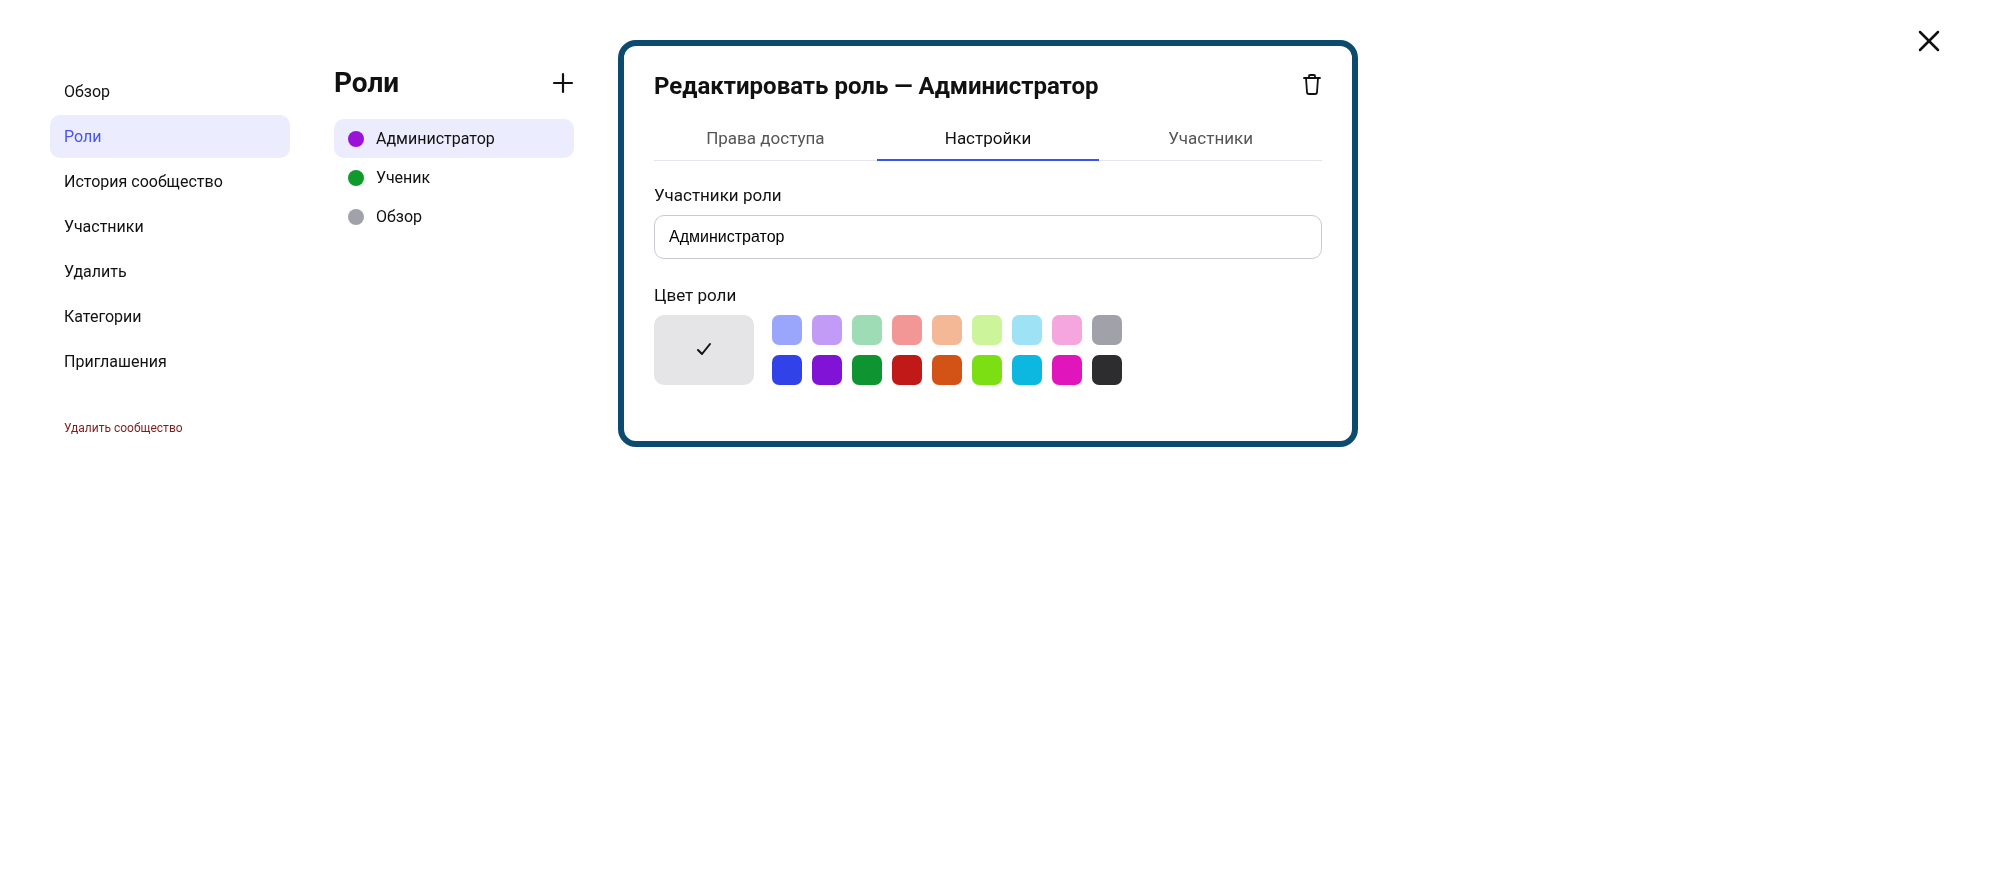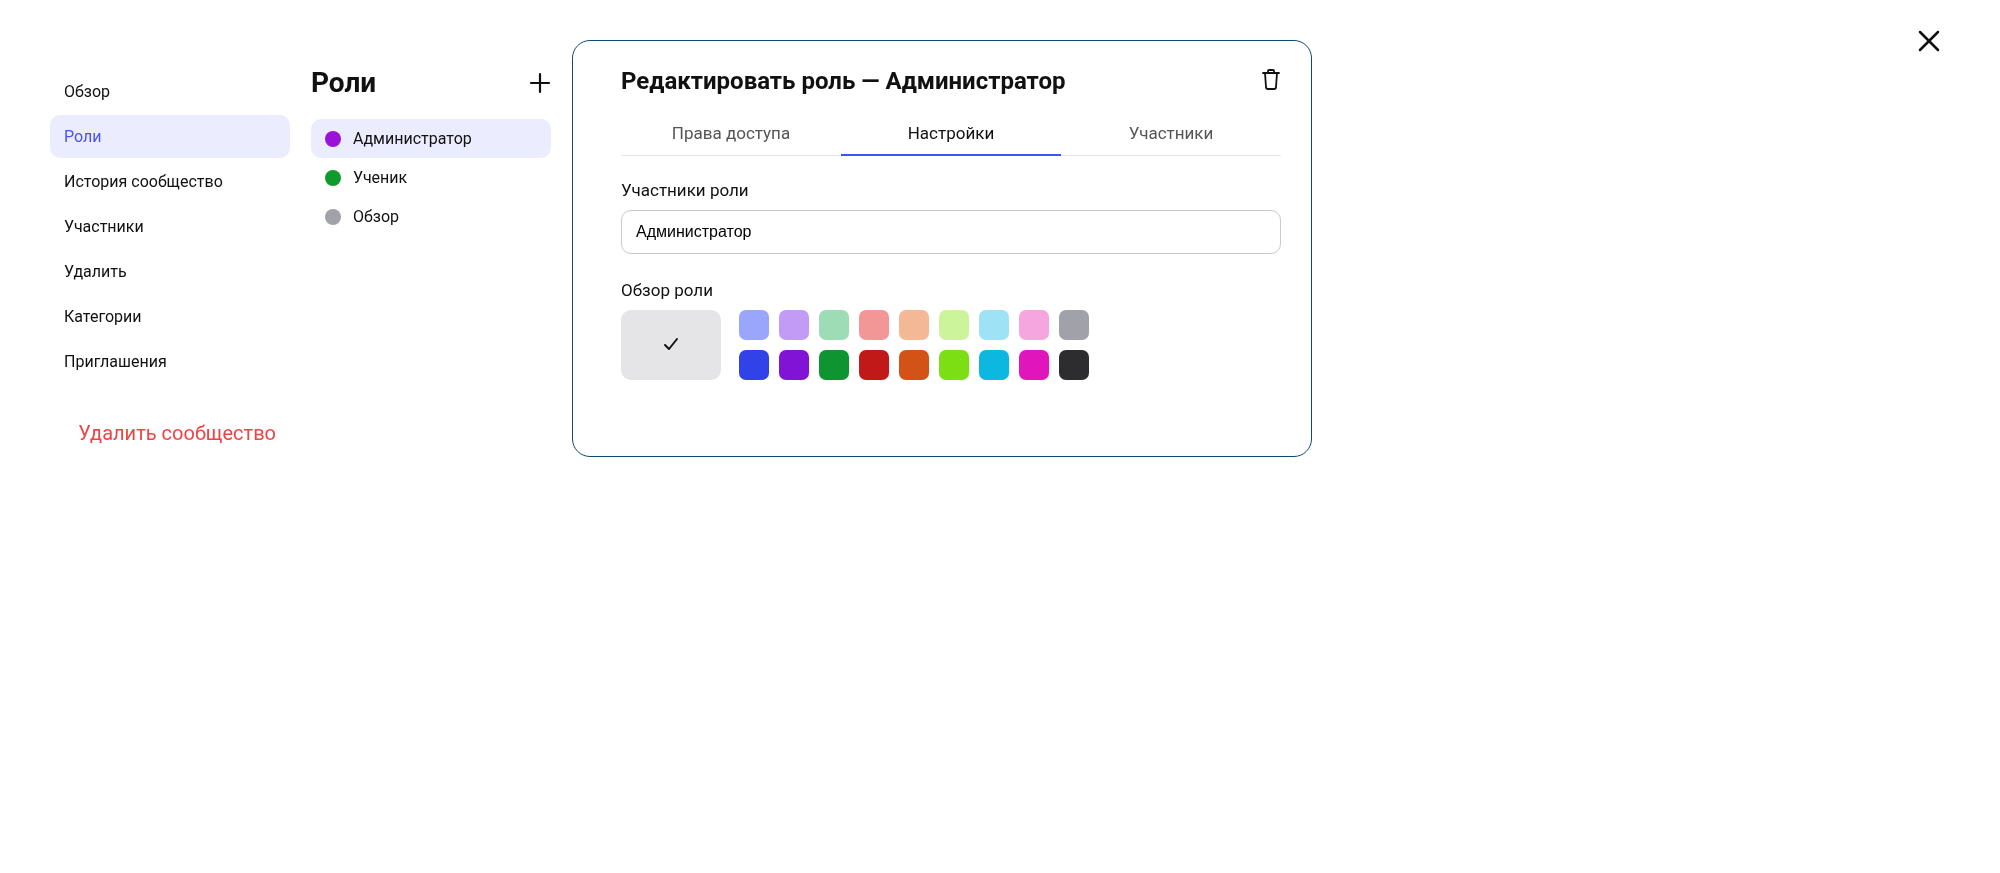--- a/index.html
+++ b/index.html
@@ -9,21 +9,21 @@
     }
     body {
       font-family: -apple-system, BlinkMacSystemFont, "Segoe UI", Roboto, Helvetica, Arial, sans-serif;
       background: #ffffff;
       color: #111;
       font-size: 16px;
     }
     .page {
       padding: 40px 50px;
       display: flex;
-      gap: 21px;
+      gap: 44px;
       position: relative;
     }
     .close-btn {
       position: absolute;
       top: 30px;
       right: 60px;
       cursor: pointer;
     }
 
     
@@ -39,24 +39,23 @@
       font-size: 16px;
       margin-bottom: 2px;
     }
     .sidebar-item.active {
       background: #ebecfd;
       color: #4a52f1;
     }
     .sidebar-delete {
       padding: 12px 14px;
       margin-top: 26px;
-      color: #ef4444;
-      font-size: 20px;
-      cursor: pointer;
-      text-align: right;
+      color: #7f1d1d;
+      font-size: 12px;
+      cursor: pointer;
     }
 
     
     .roles-col {
       width: 240px;
       flex-shrink: 0;
       padding-top: 26px;
     }
     .roles-header {
       display: flex;
@@ -89,23 +88,23 @@
     .role-dot {
       width: 16px;
       height: 16px;
       border-radius: 50%;
       flex-shrink: 0;
     }
 
     
     .panel {
       flex: 1;
-      border: 1px solid #0c4a6e;
+      border: 6px solid #0c4a6e;
       border-radius: 18px;
-      padding: 26px 30px 30px 48px;
+      padding: 26px 30px 30px 30px;
       max-width: 740px;
     }
     .panel-header {
       display: flex;
       align-items: center;
       justify-content: space-between;
       margin-bottom: 18px;
     }
     .panel-title {
       font-size: 24px;
@@ -243,21 +242,21 @@
 
     <div class="tabs">
       <div class="tab">Права доступа</div>
       <div class="tab active">Настройки</div>
       <div class="tab">Участники</div>
     </div>
 
     <div class="field-label">Участники роли</div>
     <input class="text-input" value="Администратор" style="">
 
-    <div class="field-label">Обзор роли</div>
+    <div class="field-label">Цвет роли</div>
     <div class="color-section">
       <div class="default-swatch">
         <svg width="18" height="18" viewBox="0 0 18 18">
           <path d="M3 9 l4 4 l8 -10" fill="none" stroke="#111" stroke-width="2" stroke-linecap="round" stroke-linejoin="round"></path>
         </svg>
       </div>
       <div class="color-grid">
         <div class="color-swatch" style="background:#9aa6fb"></div>
         <div class="color-swatch" style="background:#c29bf7"></div>
         <div class="color-swatch" style="background:#9ddcb5"></div>

